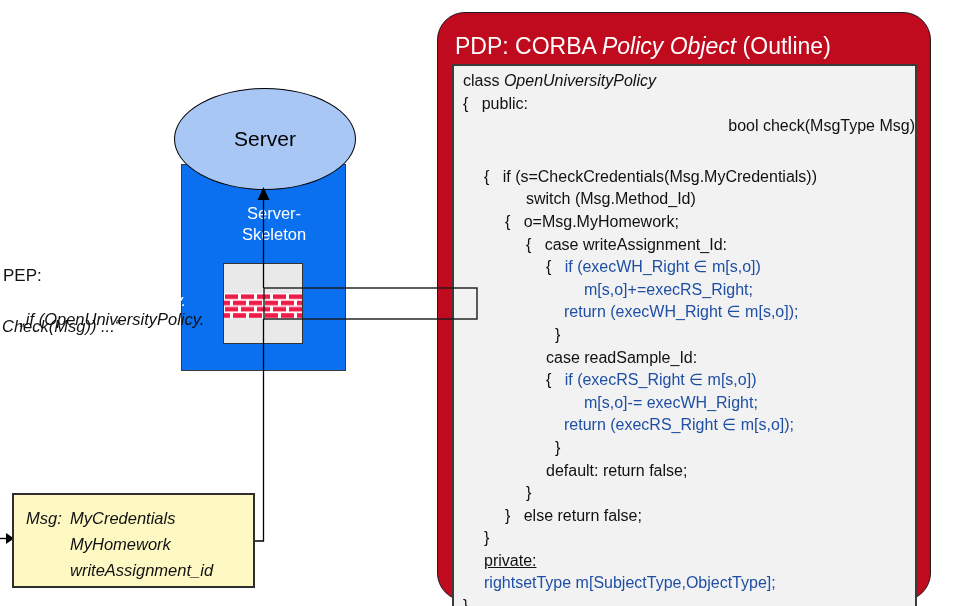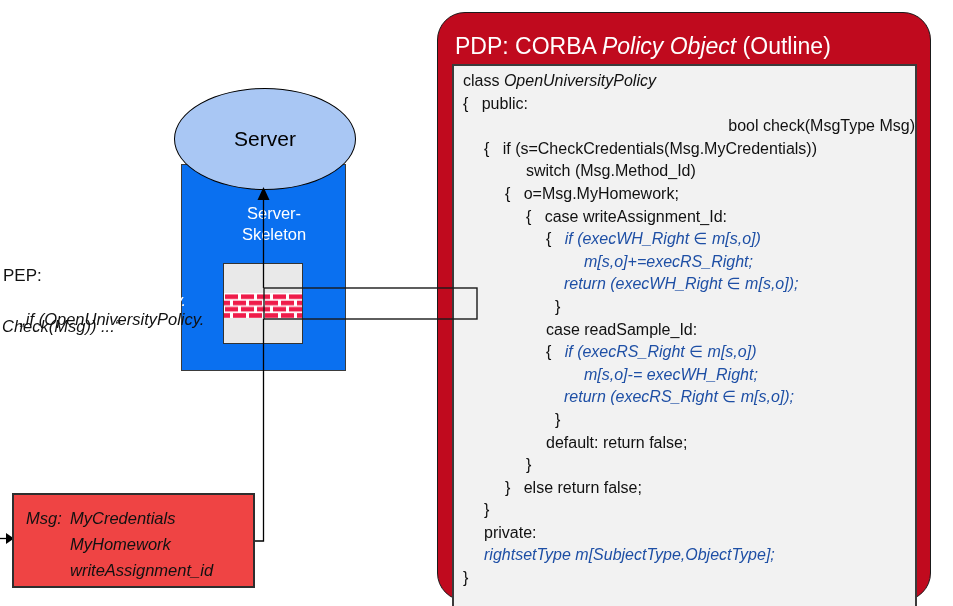--- a/index.html
+++ b/index.html
@@ -32,21 +32,21 @@
   .pep-quote1{position:absolute;left:2px;top:291px;font-size:16.5px;font-style:italic;white-space:pre;z-index:7;}
   .pep-quote1 .white-copy{
     position:absolute;left:0;top:0;color:#fff;
     clip-path:inset(-3px -3px -3px 179px);
   }
   .pep-quote2{position:absolute;left:2px;top:317px;font-size:16.5px;font-style:italic;z-index:7;}
   
   .overlay{position:absolute;left:0;top:0;width:953px;height:606px;z-index:8;pointer-events:none;}
   
   .msg-box{
-    position:absolute;left:12px;top:493px;width:243px;height:95px;background:#ef4444;
+    position:absolute;left:12px;top:493px;width:243px;height:95px;background:#fef9c3;
     border:2px solid #2e2e2e;box-sizing:border-box;z-index:9;
     font-style:italic;font-size:16.5px;line-height:26px;padding:10px 0 0 12px;
   }
   .msg-row1 .msg-label{display:inline-block;width:44px;font-style:italic;}
   .msg-row{padding-left:44px;}
   
   .pdp-box{
     position:absolute;left:437px;top:12px;width:494px;height:589px;box-sizing:border-box;
     background:var(--pdp-red);border:1.5px solid #1a1a1a;border-radius:28px;z-index:1;
   }
@@ -55,52 +55,52 @@
   }
   .pdp-title .t-italic{font-style:italic;}
   .pdp-panel{
     position:absolute;left:452px;top:64px;width:465px;height:593px;box-sizing:border-box;
     background:var(--panel-gray);border:2px solid #3b3b3b;z-index:2;
     padding:4px 0 0 9px;overflow:hidden;
   }
   .code-line{white-space:pre;font-size:16px;line-height:22.6px;color:#111;}
   .seg-plain{font-style:normal;color:#111;}
   .seg-italic{font-style:italic;color:#111;}
-  .seg-blue{font-style:italic;color:var(--code-blue);}
+  .seg-blue{color:var(--code-blue);}
 </style>
 </head>
 <body>
 
 <div class="canvas">
 
   <div class="pdp-box"></div>
   <div class="pdp-title"><span>PDP: CORBA </span><span class="t-italic">Policy Object</span><span> (Outline)</span></div>
   <div class="pdp-panel">
     <div id="code">
         <div class="code-line" style="padding-left: 0px;"><span class="seg-plain">class </span><span class="seg-italic">OpenUniversityPolicy</span></div>
         <div class="code-line" style="padding-left: 0px;"><span class="seg-plain">{   public:</span></div>
         <div class="code-line" style="padding-left: 21px; text-align: right;"><span class="seg-plain">bool check(MsgType Msg)</span></div>
-        <div class="code-line" style="padding-left: 21px;"><span class="seg-plain">{   if (s=CheckCredentials(Msg.MyCredentials))</span></div>
+        <div class="code-line" style="padding-left: 21px; margin-top: 28px;"><span class="seg-plain">{   if (s=CheckCredentials(Msg.MyCredentials))</span></div>
         <div class="code-line" style="padding-left: 63px;"><span class="seg-plain">switch (Msg.Method_Id)</span></div>
         <div class="code-line" style="padding-left: 42px;"><span class="seg-plain">{   o=Msg.MyHomework;</span></div>
         <div class="code-line" style="padding-left: 63px;"><span class="seg-plain">{   case writeAssignment_Id:</span></div>
         <div class="code-line" style="padding-left: 83px;"><span class="seg-plain">{   </span><span class="seg-blue">if (execWH_Right ∈ m[s,o])</span></div>
         <div class="code-line" style="padding-left: 121px;"><span class="seg-blue">m[s,o]+=execRS_Right;</span></div>
         <div class="code-line" style="padding-left: 101px;"><span class="seg-blue">return (execWH_Right ∈ m[s,o]);</span></div>
         <div class="code-line" style="padding-left: 92px;"><span class="seg-plain">}</span></div>
         <div class="code-line" style="padding-left: 83px;"><span class="seg-plain">case readSample_Id:</span></div>
         <div class="code-line" style="padding-left: 83px;"><span class="seg-plain">{   </span><span class="seg-blue">if (execRS_Right ∈ m[s,o])</span></div>
         <div class="code-line" style="padding-left: 121px;"><span class="seg-blue">m[s,o]-= execWH_Right;</span></div>
         <div class="code-line" style="padding-left: 101px;"><span class="seg-blue">return (execRS_Right ∈ m[s,o]);</span></div>
         <div class="code-line" style="padding-left: 92px;"><span class="seg-plain">}</span></div>
         <div class="code-line" style="padding-left: 83px;"><span class="seg-plain">default: return false;</span></div>
         <div class="code-line" style="padding-left: 63px;"><span class="seg-plain">}</span></div>
         <div class="code-line" style="padding-left: 42px;"><span class="seg-plain">}   else return false;</span></div>
         <div class="code-line" style="padding-left: 21px;"><span class="seg-plain">}</span></div>
-        <div class="code-line" style="padding-left: 21px;"><span class="seg-plain">private:</span></div>
+        <div class="code-line" style="padding-left: 21px; text-decoration: underline;"><span class="seg-plain">private:</span></div>
         <div class="code-line" style="padding-left: 21px;"><span class="seg-blue">rightsetType m[SubjectType,ObjectType];</span></div>
         <div class="code-line" style="padding-left: 0px;"><span class="seg-plain">}</span></div>
       </div>
   </div>
 
   <div class="skeleton-rect"></div>
   <div class="server-ellipse">
     <span class="server-label">Server</span>
   </div>
   <div class="skeleton-label">

